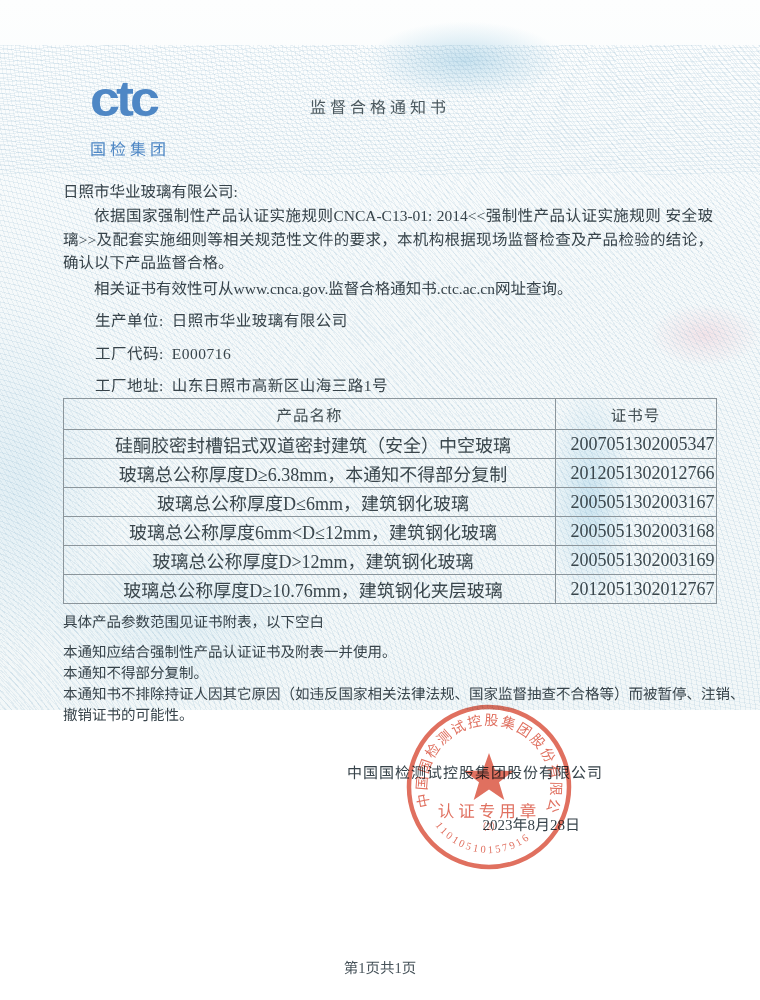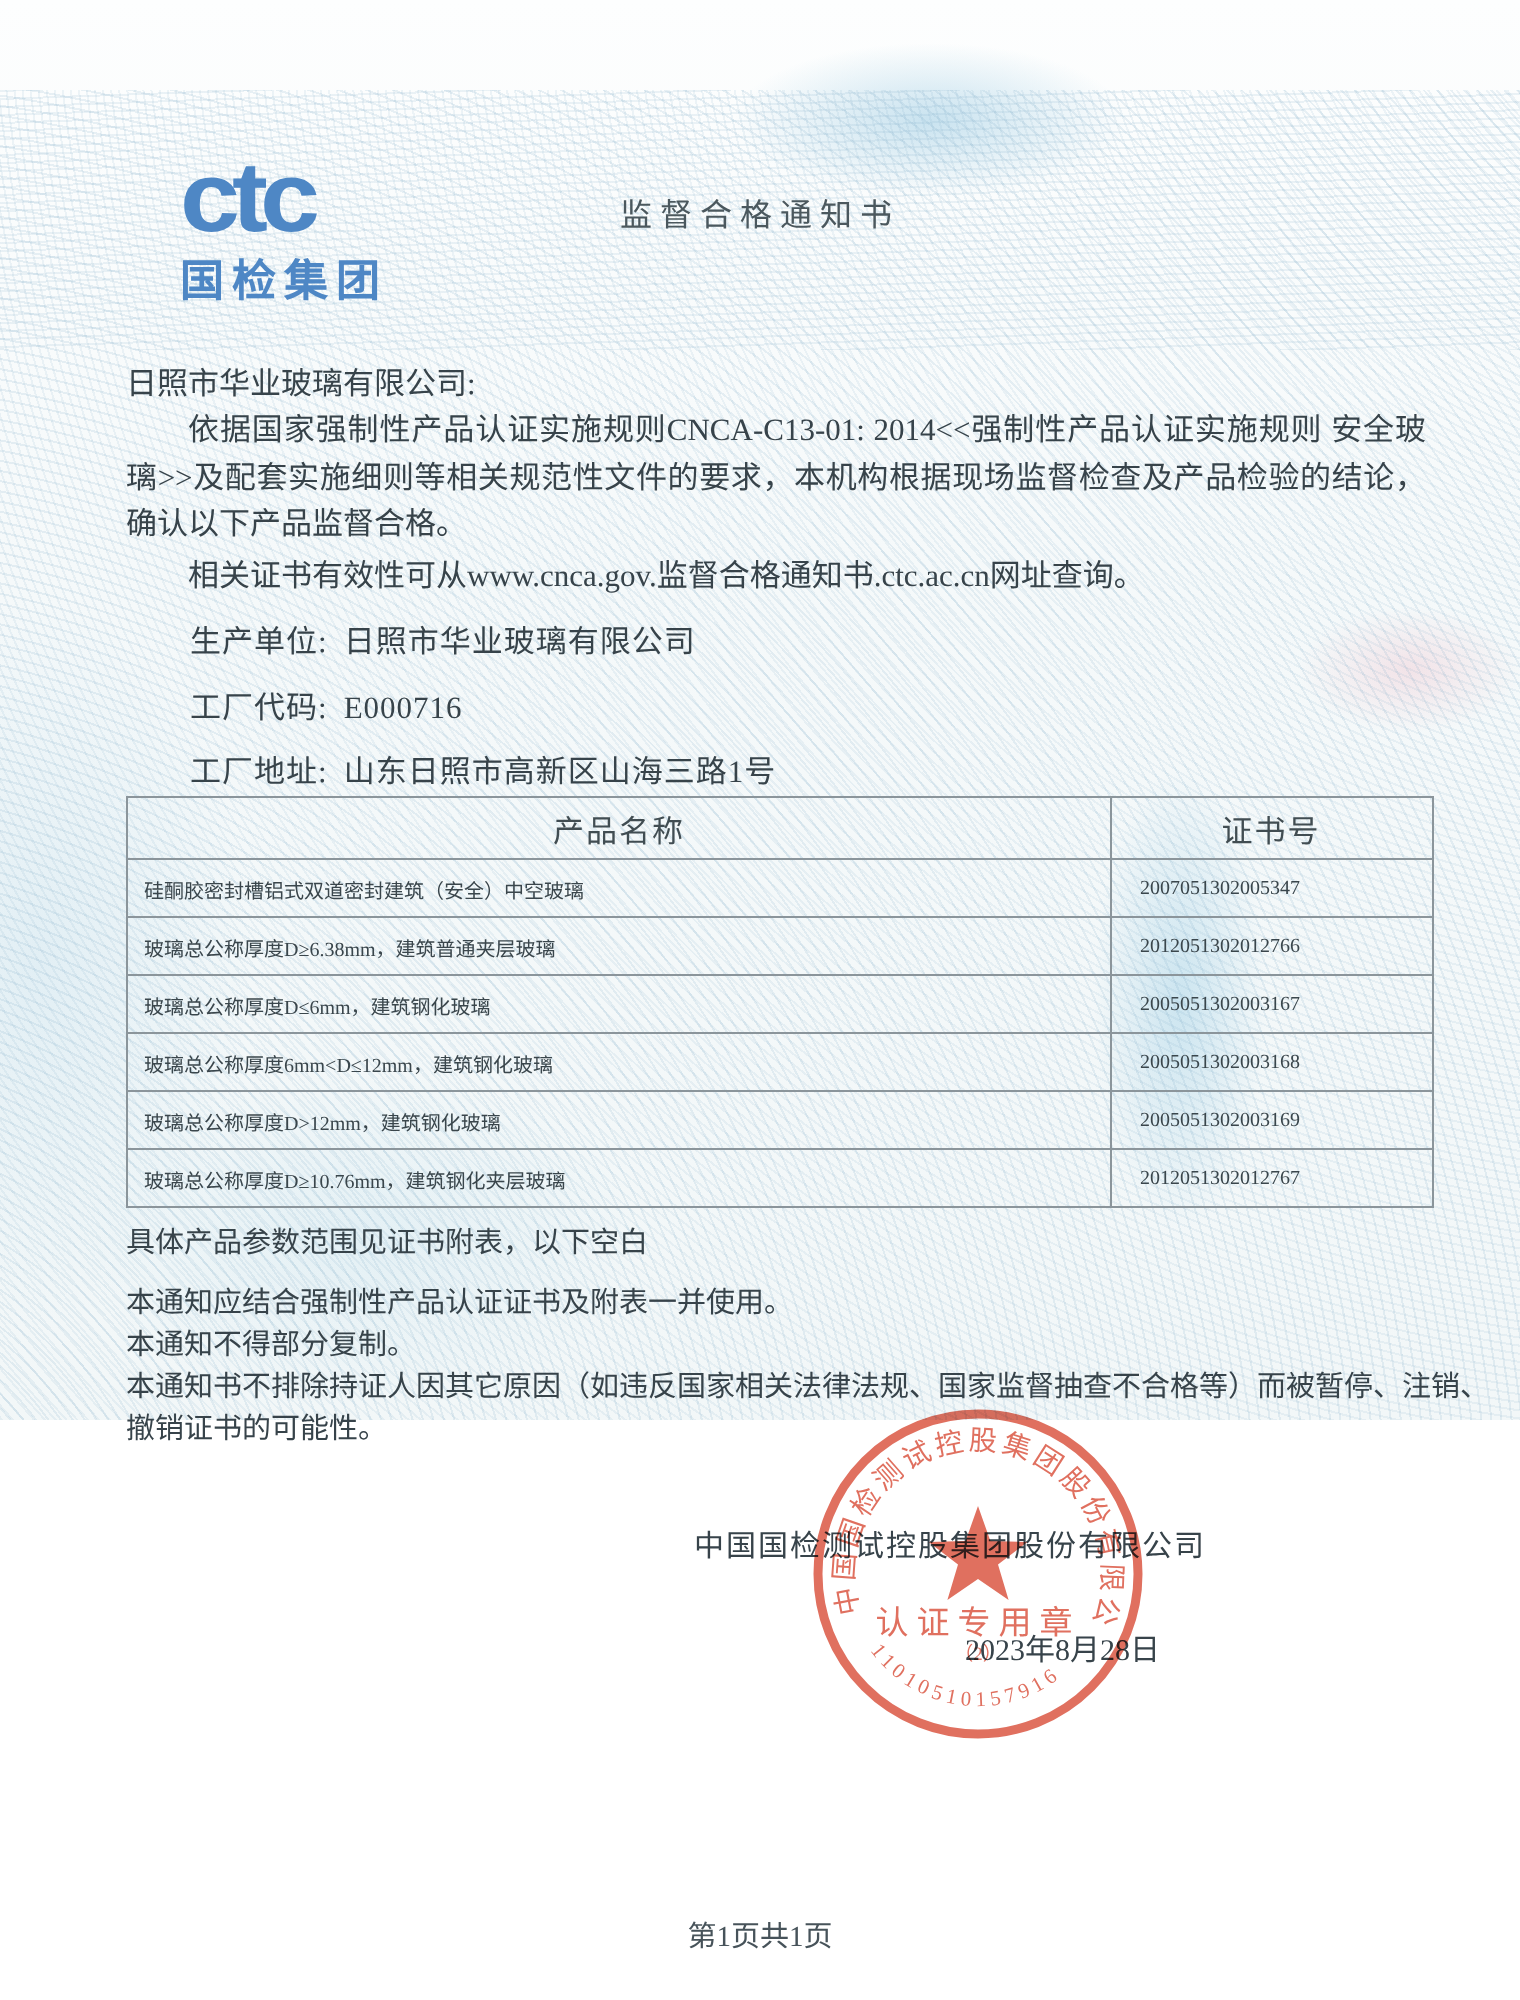--- a/index.html
+++ b/index.html
@@ -36,21 +36,21 @@
   }
   
   .logo{position:absolute;left:90px;top:74px;line-height:1;color:#4e87c5;}
   .logo-ctc{
     font-family:"Liberation Sans","DejaVu Sans",sans-serif;
     font-weight:800;font-size:54px;letter-spacing:-4px;
     transform:scaleY(0.92);transform-origin:left top;
   }
   .logo-sub{
     font-family:"Liberation Sans","DejaVu Sans",sans-serif;
-    font-weight:700;font-size:22px;letter-spacing:4px;margin-top:2px;
+    font-weight:400;font-size:16px;letter-spacing:4px;margin-top:14px;
   }
   .doc-title{
     position:absolute;left:0;top:94px;width:760px;margin:0;
     text-align:center;font-size:16px;font-weight:500;
     letter-spacing:4px;color:#4b585e;
   }
   
   .addressee{position:absolute;left:63px;top:179px;font-size:15.5px;}
   .body-para{
     position:absolute;left:63px;width:650px;margin:0;
@@ -67,21 +67,21 @@
   
   table.products{
     position:absolute;left:63px;top:398px;width:653px;
     border-collapse:collapse;table-layout:fixed;
   }
   table.products td,table.products th{
     border:1px solid #8b959b;font-weight:normal;
     overflow:hidden;white-space:nowrap;
   }
   table.products th{height:28px;text-align:center;font-size:15.5px;letter-spacing:1px;color:#414d52;}
-  table.products td{height:26px;font-size:10px;color:#3a464c;}
+  table.products td{height:26px;font-size:18px;color:#3a464c;text-align:center;}
   td.cell-name{padding-left:8px;}
   td.cell-cert,th.col-cert{
     font-family:"Liberation Serif","DejaVu Serif",serif;
     font-size:16px;padding-left:14px;color:#46525a;margin-top:36px;
   }
   th.col-cert{padding-left:0;}
   col.c-name{width:492px;} col.c-cert{width:161px;}
   
   .note{position:absolute;left:63px;width:690px;font-size:14.5px;line-height:21px;word-break:break-all;}
   .note1{top:612px;}
@@ -132,21 +132,21 @@
         <th>产品名称</th>
         <th class="col-cert">证书号</th>
       </tr>
     </thead>
     <tbody>
       <tr>
         <td class="cell-name">硅酮胶密封槽铝式双道密封建筑（安全）中空玻璃</td>
         <td class="cell-cert">2007051302005347</td>
       </tr>
       <tr>
-        <td class="cell-name">玻璃总公称厚度D≥6.38mm，建筑普通夹层玻璃</td>
+        <td class="cell-name">玻璃总公称厚度D≥6.38mm，本通知不得部分复制</td>
         <td class="cell-cert">2012051302012766</td>
       </tr>
       <tr>
         <td class="cell-name">玻璃总公称厚度D≤6mm，建筑钢化玻璃</td>
         <td class="cell-cert">2005051302003167</td>
       </tr>
       <tr>
         <td class="cell-name">玻璃总公称厚度6mm&lt;D≤12mm，建筑钢化玻璃</td>
         <td class="cell-cert">2005051302003168</td>
       </tr>

